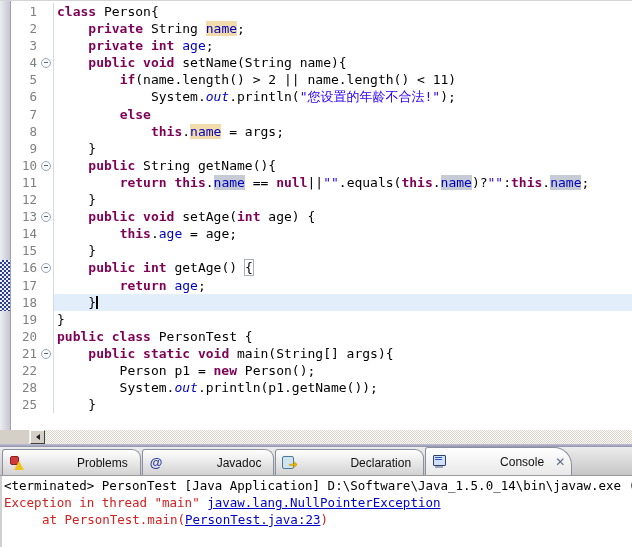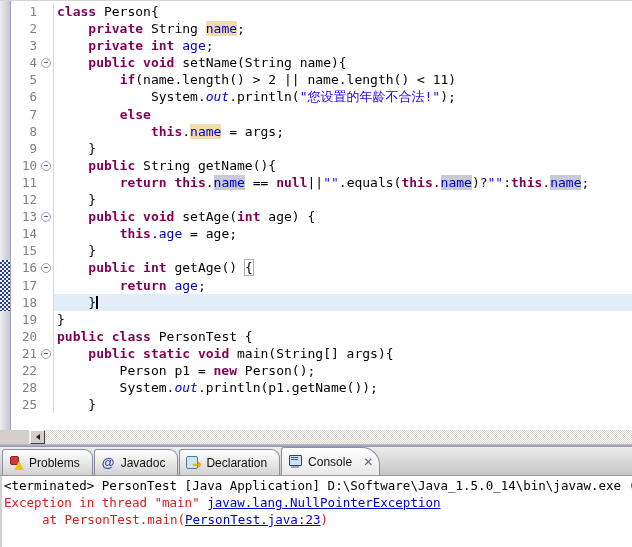--- a/index.html
+++ b/index.html
@@ -48,21 +48,21 @@
 
   
   .tabbar{height:29px;background:linear-gradient(#ececec,#c6c6c6);border-bottom:1px solid #9a9a9a;
     display:flex;align-items:flex-end;padding-left:2px;box-sizing:border-box;
     font-family:"Liberation Sans","DejaVu Sans",sans-serif;font-size:12px;}
   .tab{height:25px;display:flex;align-items:center;gap:5px;padding:0 12px 0 6px;margin-right:1px;
     border:1px solid #8a90a0;border-bottom:none;border-radius:3px 9px 0 0;
     background:linear-gradient(#ffffff,#d2d2d2);color:#111;cursor:default;}
   .tab.active{height:27px;background:linear-gradient(#ffffff,#e8e8e8);
     border-radius:3px 18px 0 0;padding-right:6px;}
-  .tab-label{white-space:nowrap;}
+  .tab-label{white-space:nowrap;margin-left:48px;}
   .tab-close{margin-left:6px;color:#5a6c84;font-weight:bold;font-size:12px;line-height:1;cursor:pointer;}
 
   
   .ic{width:15px;height:15px;flex:none;position:relative;display:inline-block;}
   .ic-problems .p1{position:absolute;left:1px;top:1px;width:7px;height:7px;background:#cf3a3a;border:1px solid #8c1f1f;border-radius:2px;}
   .ic-problems .p2{position:absolute;right:0;bottom:0;width:0;height:0;
     border-left:5px solid transparent;border-right:5px solid transparent;border-bottom:9px solid #efc21f;}
   .ic-javadoc{color:#2a3f9f;font-weight:bold;font-size:13px;line-height:15px;text-align:center;}
   .ic-declaration .d1{position:absolute;left:0;top:1px;width:10px;height:11px;background:#cfe4ee;
     border:1px solid #4a7a9a;border-radius:2px;}

